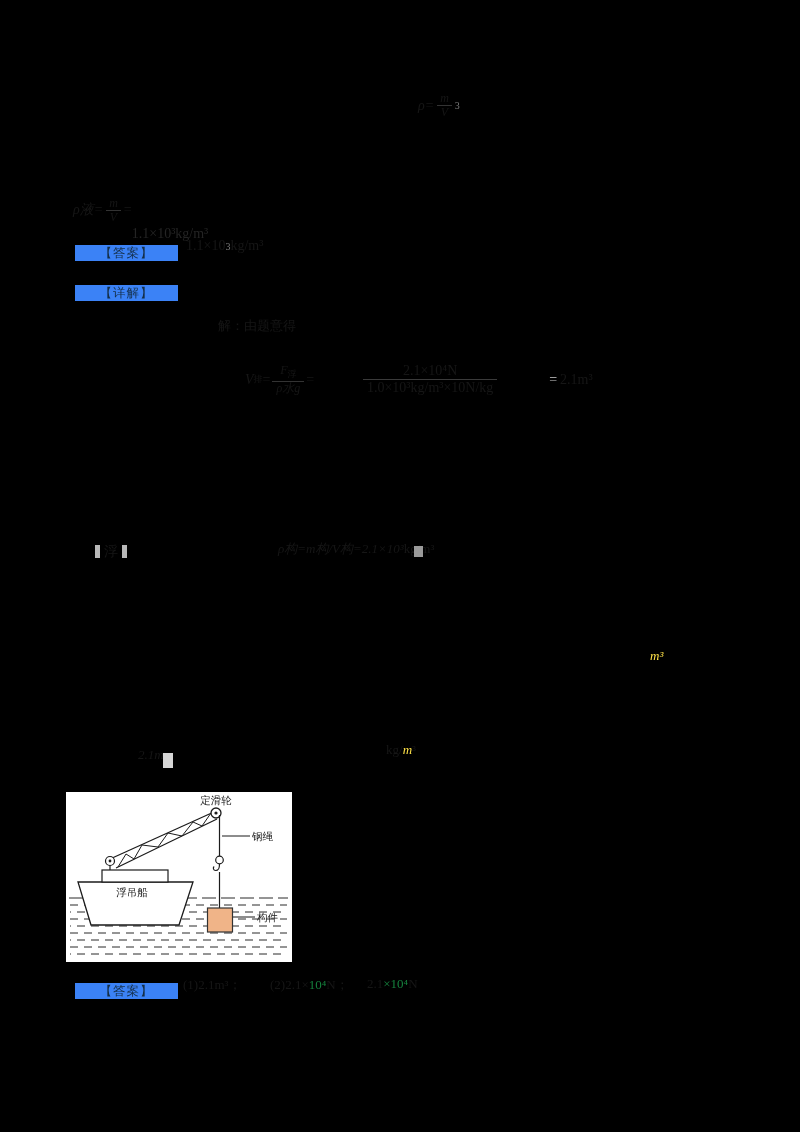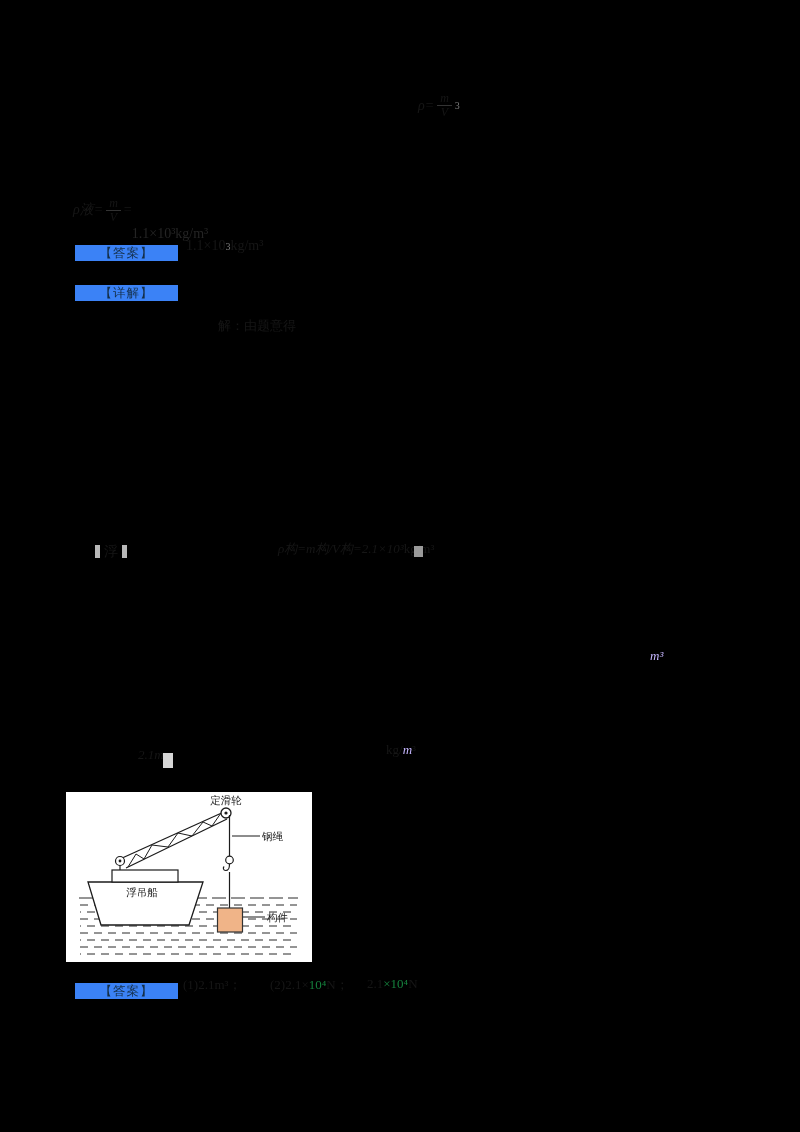--- a/index.html
+++ b/index.html
@@ -4,41 +4,41 @@
 <style>
   html,body{margin:0;padding:0;background:#000;}
   .page{position:relative;width:800px;height:1132px;background:#000;overflow:hidden;
         font-family:"Liberation Serif","DejaVu Serif",serif;}
   .abs{position:absolute;}
   
   .faint{color:#161616;font-size:14px;white-space:nowrap;}
   .faint2{color:#242424;margin-top:48px;}
   .gray{color:#15803d;}
   .lightgray{color:#c8c8c8;}
-  .dim{color:#c4b5fd;}
+  .dim{color:#fde047;}
   
   .badge{display:inline-flex;align-items:center;justify-content:center;
          background:#3b82f6;color:#142e47;font-size:12.5px;height:16px;
          min-width:103px;letter-spacing:1px;font-family:"Liberation Sans",sans-serif;}
   
   .frac{display:inline-flex;flex-direction:column;align-items:center;vertical-align:middle;margin:0 2px;}
   .frac .num{display:block;padding:0 4px;}
   .frac .den{display:block;padding:0 4px;border-top:1px solid #333;}
   .frac.small .num,.frac.small .den{font-size:12px;line-height:13px;}
   .bigfrac .den{border-top:1px solid #3a3a3a;}
   .eqrow{display:flex;align-items:center;}
   .ital{font-style:italic;}
   sub{font-size:9px;}
   .supg{color:#7d7d7d;font-size:10px;vertical-align:super;}
   
   .mark{position:absolute;background:#b8b8b8;}
   .blocklight{position:absolute;background:#d6d6d6;}
   .blockgray{position:absolute;background:#9a9a9a;}
   
-  .diagram{position:absolute;left:66px;top:792px;width:246px;height:170px;background:#fff;}
+  .diagram{position:absolute;left:66px;top:792px;width:226px;height:170px;background:#fff;}
   .diagram svg{display:block;width:100%;height:100%;}
   .diagram text{font-family:"Liberation Serif","DejaVu Serif",serif;fill:#1b1b1b;}
 </style>
 </head>
 <body>
 
 <div class="page">
 
   <div class="abs eqrow faint" style="left:418px;top:92px;">
     <span class="ital">ρ=</span>
@@ -63,20 +63,36 @@
   <div class="abs eqrow faint" style="left:186px;top:238px;">
     <span>1.1×10</span>
     <span class="supg">3</span>
     <span>kg/m³</span>
   </div>
 
   <div class="abs badge" style="left:75px;top:285px;">【详解】</div>
 
   <div class="abs faint" style="left:218px;top:317px;font-size:13px;">解：由题意得</div>
 
+  <div class="abs eqrow faint" style="left:245px;top:363px;">
+    <span class="ital">V</span>
+      <sub>排</sub>
+    <span>=</span>
+    <span class="frac small">
+      <span class="num"><span class="ital">F</span><sub>浮</sub></span>
+      <span class="den ital">ρ水g</span>
+    </span>
+    <span>=</span>
+    <span class="frac bigfrac" style="min-width:228px;">
+      <span class="num">2.1×10⁴N</span>
+      <span class="den">1.0×10³kg/m³×10N/kg</span>
+    </span>
+    <span class="lightgray" style="margin:0 3px;">=</span>
+    <span>2.1m³</span>
+  </div>
 
   <div class="mark" style="left:95px;top:545px;width:5px;height:13px;"></div>
   <div class="abs faint" style="left:104px;top:543px;">浮</div>
   <div class="mark" style="left:122px;top:545px;width:5px;height:13px;"></div>
 
   <div class="abs eqrow faint" style="left:278px;top:540px;font-size:13px;">
     <span class="ital">ρ构=m构/V构=2.1×10³</span>
     <span>kg/m³</span>
   </div>
   <div class="blockgray" style="left:414px;top:546px;width:9px;height:11px;"></div>

